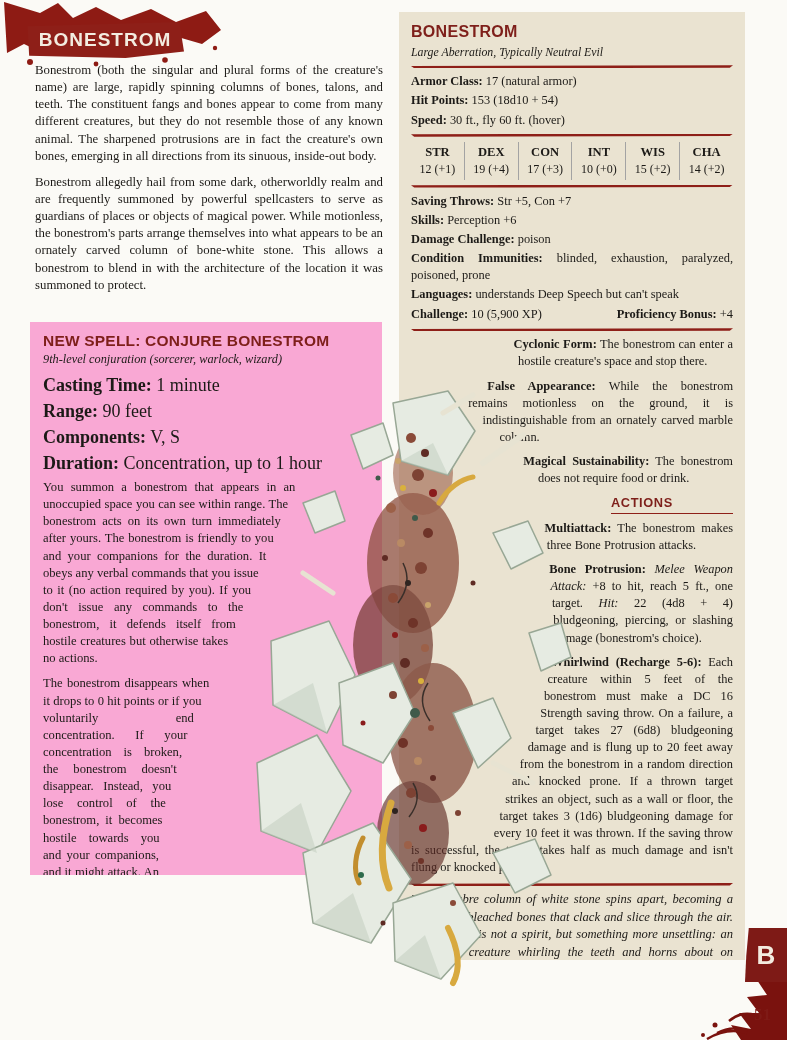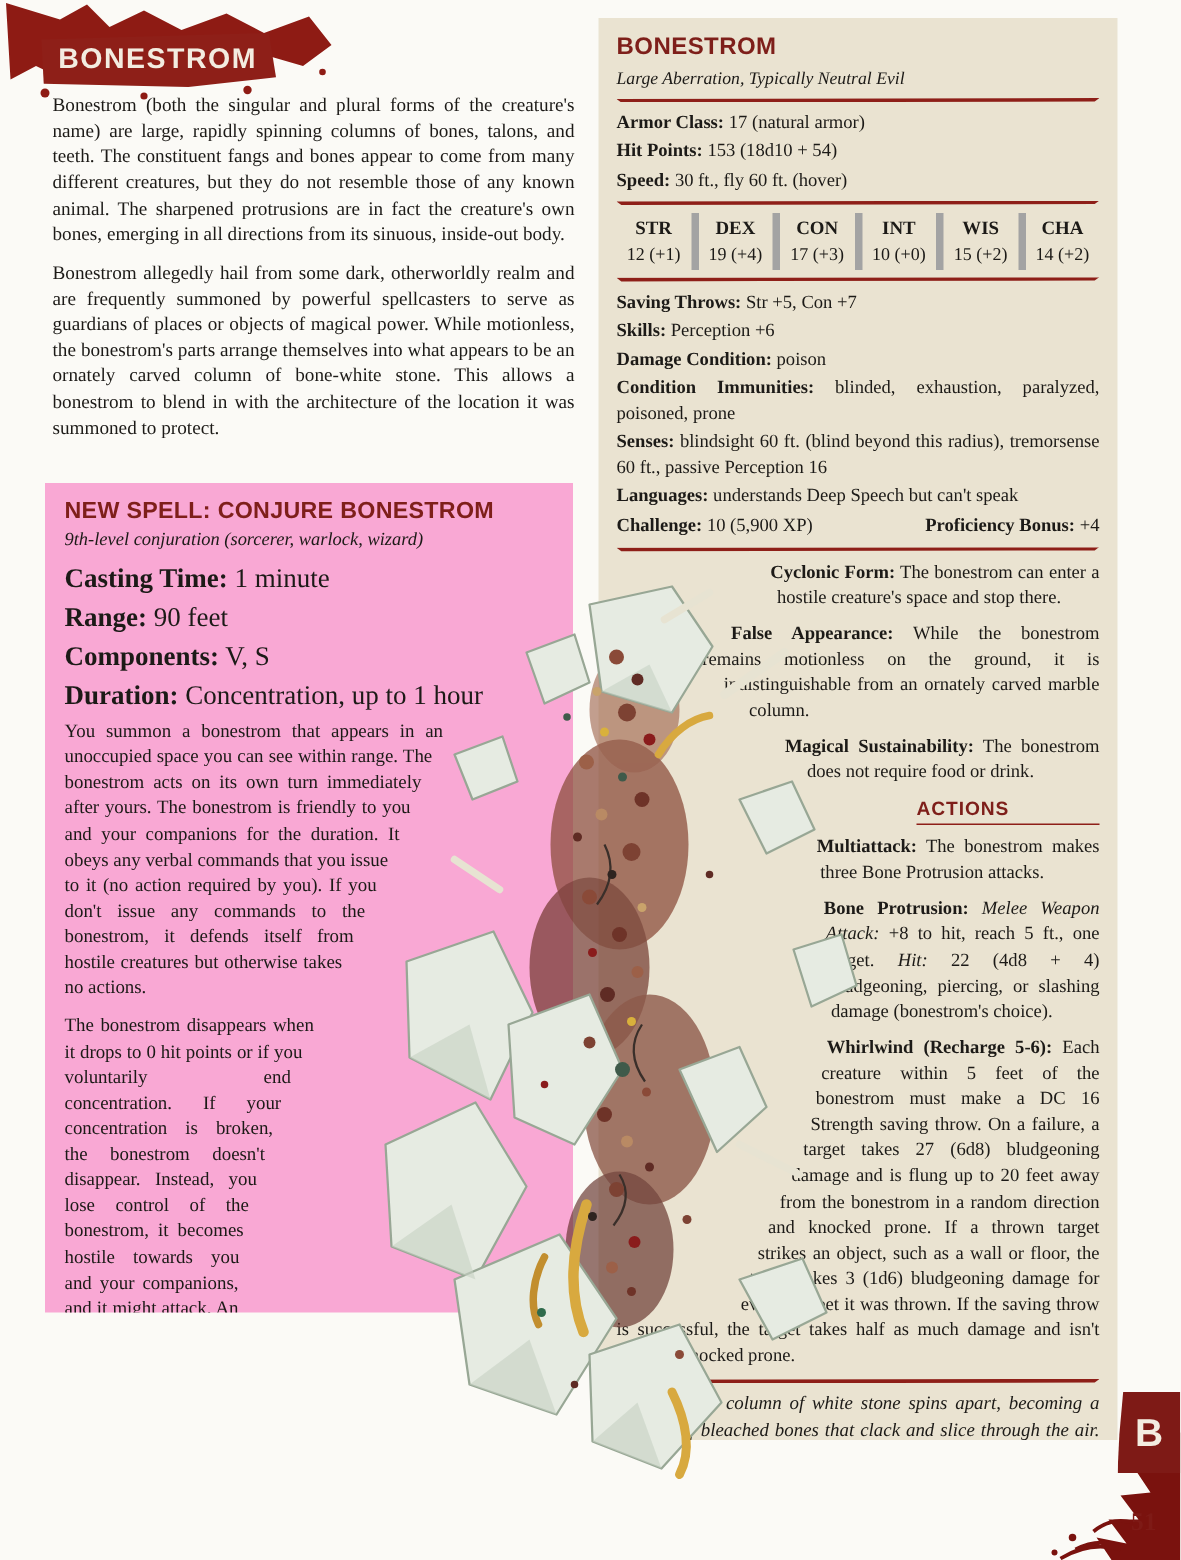--- a/index.html
+++ b/index.html
@@ -67,21 +67,21 @@
     font-weight:bold;font-size:16px;letter-spacing:.3px;
   }
   .stat-sub{font-style:italic;font-size:11.8px;margin:1px 0 5px 0;}
   .rule{
     height:3px;background:#8e1f18;margin:5px 0;
     clip-path:polygon(0 20%,100% 0,99% 80%,1% 100%);
   }
   .kv{margin:2px 0;text-align:justify;hyphens:auto;-webkit-hyphens:auto;}
   .kv b{font-weight:bold;}
   .abilities{display:flex;margin:4px 0;text-align:center;}
-  .ability{flex:1;padding:2px 0;border-left:5px solid #a3a3a3;}
+  .ability{flex:1;padding:2px 0;border-left:1px solid #a3a3a3;}
   .ability:first-child{border-left:none;}
   .ability .ab-name{font-weight:bold;font-size:12.6px;}
   .ability .ab-score{font-size:12px;}
   .challenge-row{display:flex;justify-content:space-between;margin:3px 0;gap:27px;}
   .traits-area{margin-top:2px;}
   .stat-float{
     float:left;width:200px;height:505px;
     shape-outside:polygon(0 0, 40% 0, 50% 5%, 15% 10%, 30% 18%, 60% 30%, 65% 45%, 68% 60%, 60% 75%, 45% 88%, 35% 100%, 0 100%);
     shape-margin:7px;
   }
@@ -181,23 +181,22 @@
         </div>
       <div class="ability">
           <div class="ab-name">CHA</div>
           <div class="ab-score">14 (+2)</div>
         </div>
     </div>
     <div class="rule"></div>
 
     <p class="kv"><b>Saving Throws:</b> <span>Str +5, Con +7</span></p>
     <p class="kv"><b>Skills:</b> <span>Perception +6</span></p>
-    <p class="kv"><b>Damage Condition:</b> <span>poison</span></p>
+    <p class="kv"><b>Damage Challenge:</b> <span>poison</span></p>
     <p class="kv"><b>Condition Immunities:</b> <span>blinded, exhaustion, paralyzed, poisoned, prone</span></p>
-    <p class="kv"><b>Senses:</b> <span>blindsight 60 ft. (blind beyond this radius), tremorsense 60 ft., passive Perception 16</span></p>
     <p class="kv"><b>Languages:</b> <span>understands Deep Speech but can't speak</span></p>
 
     <div class="challenge-row">
       <span><b>Challenge:</b> <span>10 (5,900 XP)</span></span>
       <span><b>Proficiency Bonus:</b> <span>+4</span></span>
     </div>
     <div class="rule"></div>
 
     <div class="traits-area">
       <div class="stat-float"></div>

